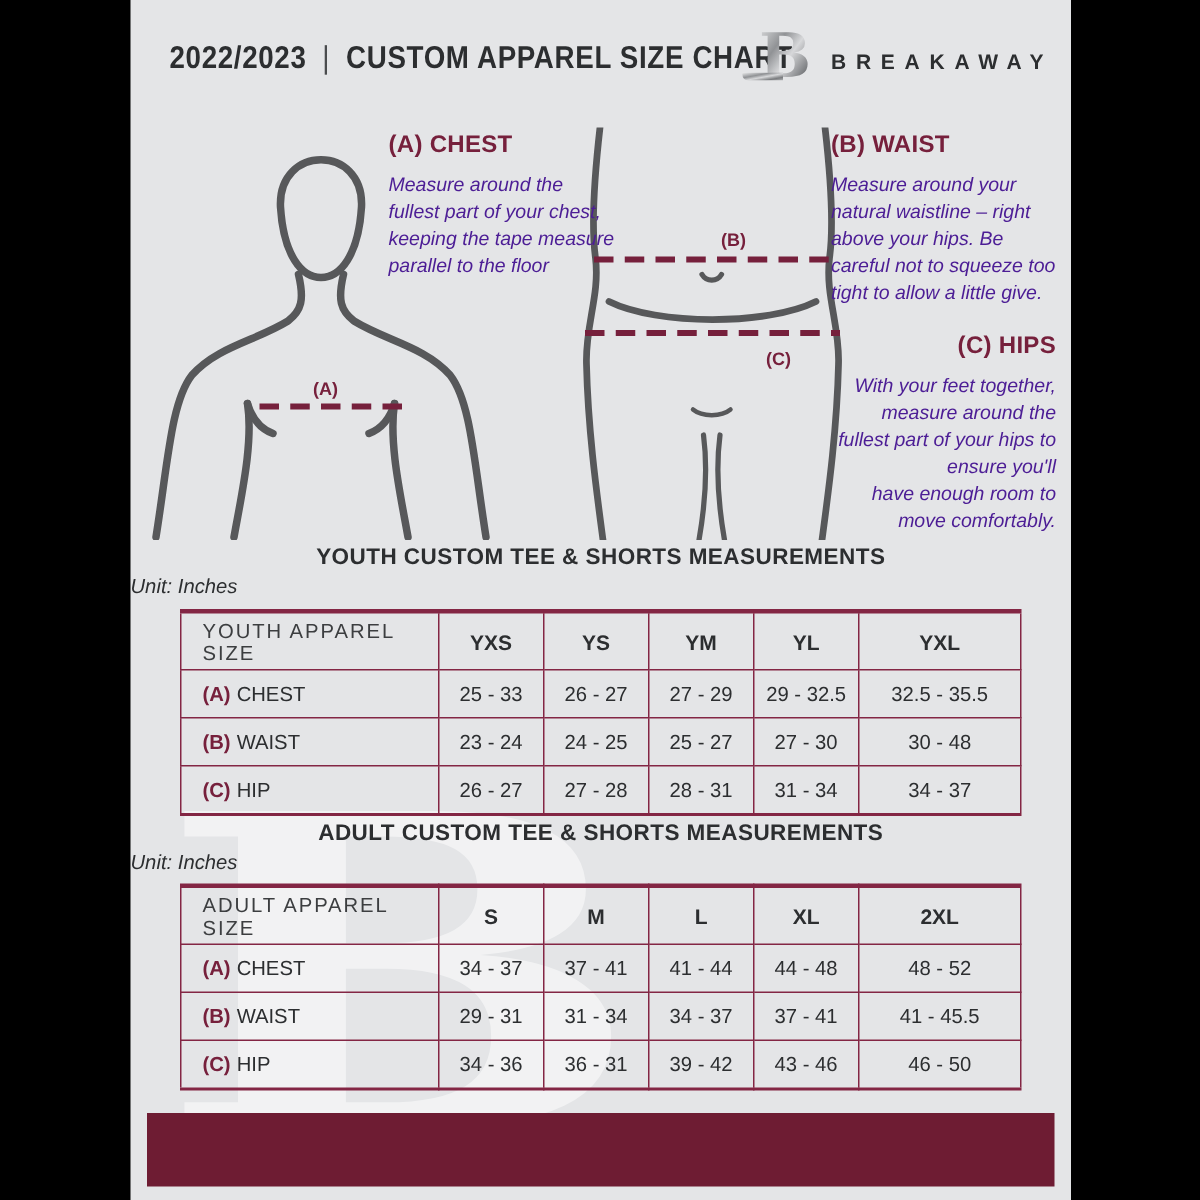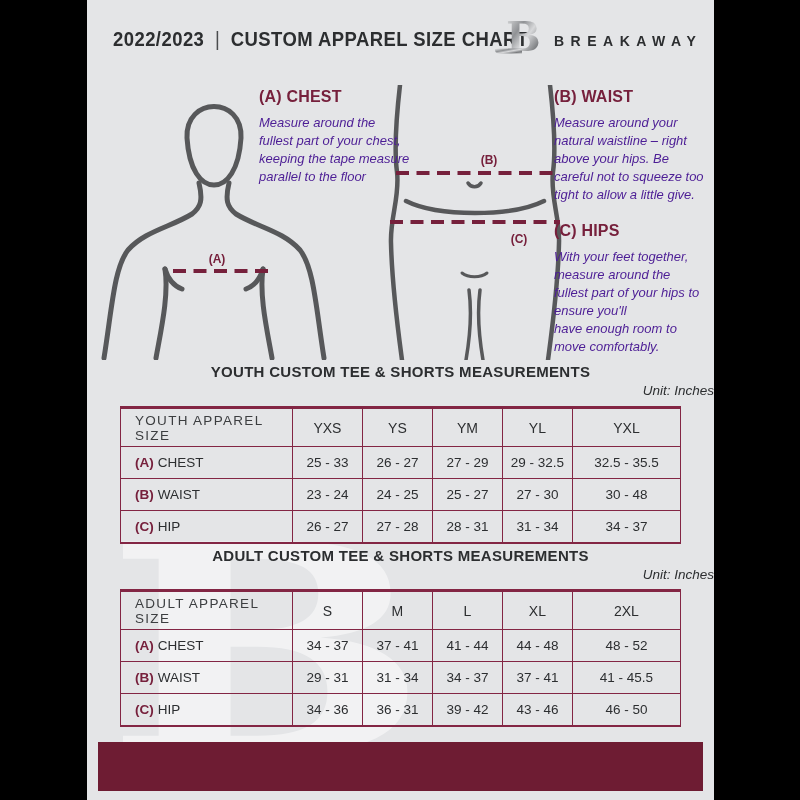--- a/index.html
+++ b/index.html
@@ -41,53 +41,53 @@
     font-size:14px; font-weight:bold; color:#2C2E30;
     letter-spacing:6.5px; white-space:nowrap;
   }
   
   .fig1 { position:absolute; left:12px;  top:80px; width:230px; height:280px; }
   .fig2 { position:absolute; left:299px; top:85px; width:178px; height:275px; }
   
   .instr { position:absolute; }
   .instr-a { left:172px; top:88px;  width:152px; }
   .instr-b { left:467px; top:88px;  width:154px; }
-  .instr-c { left:467px; top:222px; width:150px; }
+  .instr-c { left:467px; top:222px; width:150px;text-align:right; }
   .instr-heading {
     font-size:16px; font-weight:bold; color:#76203C; letter-spacing:0.2px;
   }
   .instr-body {
     margin-top:8px; font-size:13px; font-style:italic;
     color:#4c1d95; line-height:1.38; white-space:pre-line;
   }
   
   .tbl-title {
     position:absolute; left:0; width:627px; text-align:center;
     font-size:15px; font-weight:bold; color:#2C2E30; letter-spacing:0.3px;
   }
   .tbl-unit {
-    position:absolute; left:0; width:627px; text-align:right;
+    position:absolute; left:0; width:627px; text-align:left;
     font-size:13.5px; font-style:italic; color:#2C2E30;
   }
   .y-title { top:363px; } .y-unit { top:383px; }
   .a-title { top:547px; } .a-unit { top:567px; }
   .size-table {
     position:absolute; left:33px; width:561px;
     border-collapse:collapse; table-layout:fixed;
     border-top:3px solid #832644; border-bottom:2.5px solid #832644;
   }
   .y-table { top:406px; }
   .a-table { top:589px; }
   .size-table th, .size-table td {
     border:1.5px solid #832644;
     padding:0; text-align:center;
     font-size:13.5px; color:#2C2E30; font-weight:normal;
     height:31px;
   }
-  .size-table thead th { height:37px; font-weight:normal; font-size:14px; }
+  .size-table thead th { height:37px; font-weight:bold; font-size:14px; }
   .size-table .row-head { text-align:left; padding-left:14px; }
   .size-table thead .row-head {
     font-weight:normal; font-size:13.5px; letter-spacing:1.3px; color:#3C3E40;
   }
   .size-table .prefix { color:#76203C; font-weight:bold; margin-right:4px; }
   
   .footer-bar {
     position:absolute; left:11px; top:742px;
     width:605px; height:49px; background:#6E1C33;
   }

